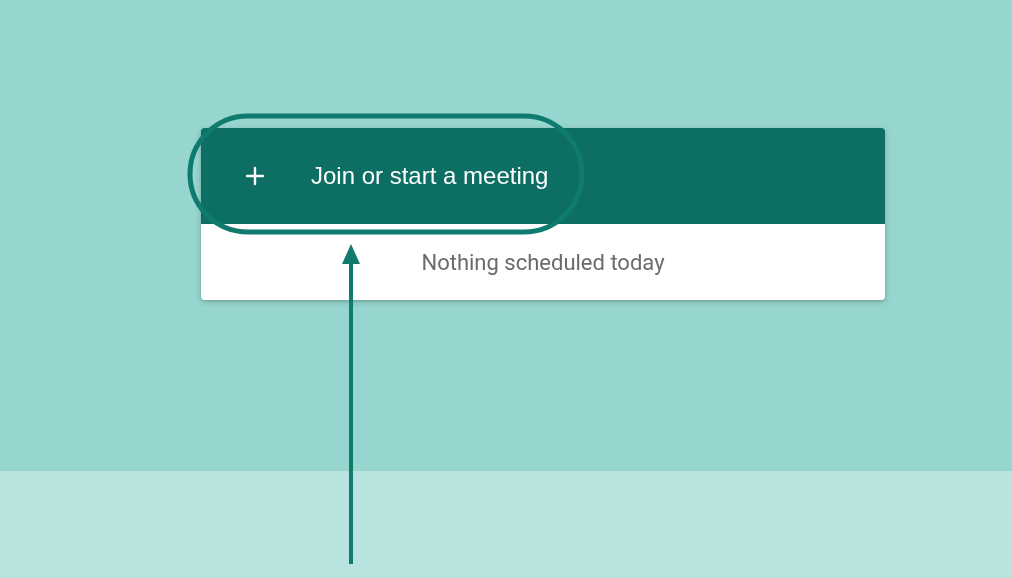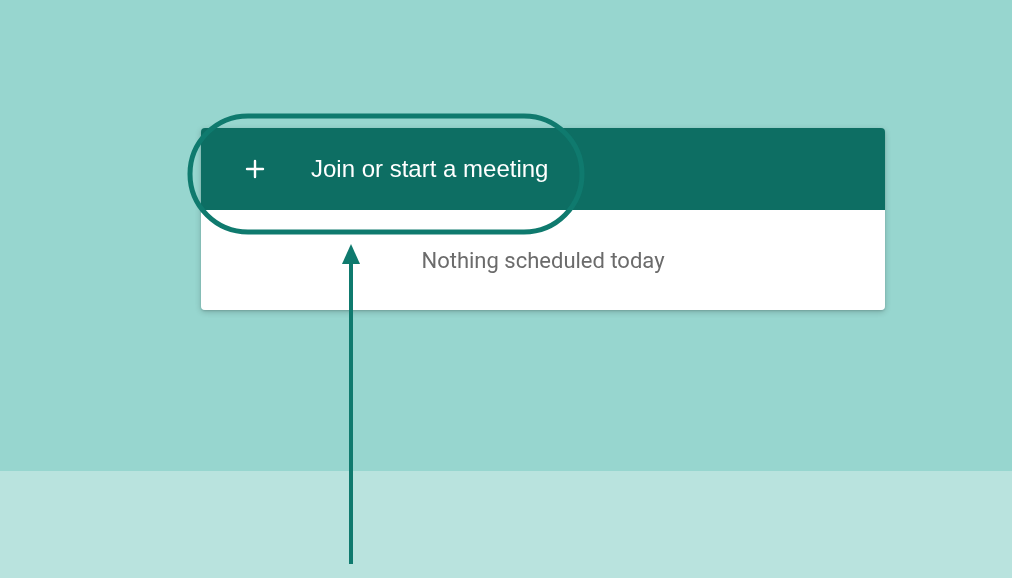--- a/index.html
+++ b/index.html
@@ -36,21 +36,21 @@
       top: 128px;
       width: 684px;
       border-radius: 4px;
       box-shadow: 0 2px 6px rgba(0,0,0,0.2), 0 1px 2px rgba(0,0,0,0.12);
       overflow: hidden;
     }
     .join-button {
       display: flex;
       align-items: center;
       width: 100%;
-      height: 82px;
+      height: 96px;
       background: #0d6e63;
       border: none;
       cursor: pointer;
       color: #ffffff;
       font-size: 24px;
       font-weight: 400;
       padding-left: 40px;
     }
     .plus-icon {
       display: inline-flex;
@@ -62,21 +62,21 @@
     }
     .plus-icon svg {
       width: 24px;
       height: 24px;
     }
     .schedule-bar {
       display: flex;
       align-items: center;
       justify-content: center;
       width: 100%;
-      height: 100px;
+      height: 76px;
       background: #ffffff;
       color: #6b6b6b;
       font-size: 22px;
       font-weight: 400;
     }
     .annotation-oval {
       position: absolute;
       left: 186px;
       top: 112px;
       width: 400px;

